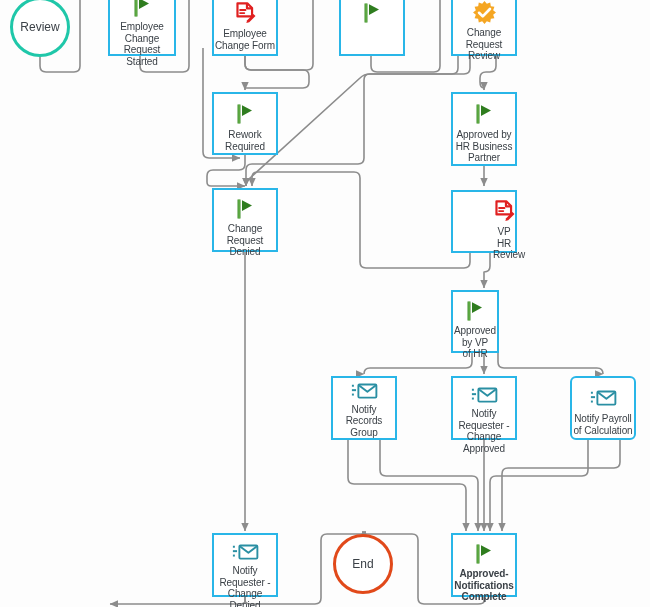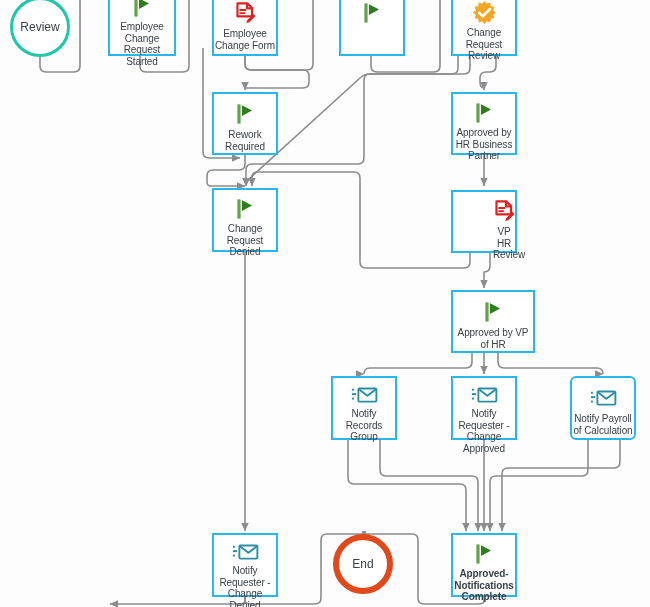--- a/index.html
+++ b/index.html
@@ -56,21 +56,21 @@
     border-radius: 50%;
     background: #ffffff;
     display: flex;
     align-items: center;
     justify-content: center;
     font-size: 12px;
     color: #3b4147;
     z-index: 6;
   }
   .terminal.start { border: 3px solid #1fc7a9; }
-  .terminal.end   { border: 6px solid #3b82f6; }
+  .terminal.end   { border: 3px solid #3b82f6; }
 </style>
 </head>
 <body>
 
 <div id="canvas-wrap">
 
   <svg class="edges" viewBox="0 0 650 607" xmlns="http://www.w3.org/2000/svg">
     <defs>
       <marker id="arrow" markerWidth="7" markerHeight="7" refX="5.2" refY="3" orient="auto" markerUnits="strokeWidth">
         <path d="M0,0.6 L5.4,3 L0,5.4 z" fill="#8c8c8c"></path>
@@ -154,21 +154,21 @@
         <div class="icon">
           <svg width="24" height="24" viewBox="0 0 24 24">
             <rect x="4.5" y="2.5" width="3" height="19" fill="#3f8f2a"></rect>
             <rect x="5.6" y="2.5" width="0.9" height="19" fill="#7ec45c"></rect>
             <path d="M9 3.2 L19 8.6 L9 14 Z" fill="#2f7d1f"></path>
           </svg>
         </div>
         <div class="label">Rework
 Required</div>
       </div>
-      <div class="node" style="left: 451px; top: 92px; width: 66px; height: 63px; border-color: rgb(41, 182, 232);">
+      <div class="node" style="left: 451px; top: 92px; width: 66px; height: 74px; border-color: rgb(41, 182, 232);">
         <div class="icon">
           <svg width="24" height="24" viewBox="0 0 24 24">
             <rect x="4.5" y="2.5" width="3" height="19" fill="#3f8f2a"></rect>
             <rect x="5.6" y="2.5" width="0.9" height="19" fill="#7ec45c"></rect>
             <path d="M9 3.2 L19 8.6 L9 14 Z" fill="#2f7d1f"></path>
           </svg>
         </div>
         <div class="label">Approved by
 HR Business
 Partner</div>
@@ -188,32 +188,32 @@
         <div class="icon">
           <svg width="25" height="25" viewBox="0 0 24 24">
             <path d="M4.3 2.2 h9.4 l4.6 4.6 v8.0 h-14 Z" fill="none" stroke="#e02020" stroke-width="2.1" stroke-linejoin="round"></path>
             <path d="M13.4 2.4 v4.6 h4.6" fill="none" stroke="#e02020" stroke-width="2.1" stroke-linejoin="round"></path>
             <path d="M6.8 8.6 h5.2 M6.8 11.6 h4.0" stroke="#e02020" stroke-width="1.8" stroke-linecap="round"></path>
             <path d="M19.6 12.4 l2.0 2.0 l-6.0 6.0 l-2.8 0.8 l0.8 -2.8 Z" fill="#e02020"></path>
           </svg>
         </div>
         <div class="label">VP HR Review</div>
       </div>
-      <div class="node" style="left: 451px; top: 290px; width: 84px; height: 63px; border-color: rgb(41, 182, 232);">
+      <div class="node" style="left: 451px; top: 290px; width: 48px; height: 63px; border-color: rgb(41, 182, 232);">
         <div class="icon">
           <svg width="24" height="24" viewBox="0 0 24 24">
             <rect x="4.5" y="2.5" width="3" height="19" fill="#3f8f2a"></rect>
             <rect x="5.6" y="2.5" width="0.9" height="19" fill="#7ec45c"></rect>
             <path d="M9 3.2 L19 8.6 L9 14 Z" fill="#2f7d1f"></path>
           </svg>
         </div>
         <div class="label">Approved by VP
 of HR</div>
       </div>
-      <div class="node" style="left: 331px; top: 376px; width: 66px; height: 64px; border-color: rgb(41, 182, 232);">
+      <div class="node" style="left: 331px; top: 376px; width: 66px; height: 64px; border-color: rgb(41, 182, 232); justify-content: flex-end;">
         <div class="icon">
           <svg width="27" height="21" viewBox="0 0 30 22">
             <rect x="1" y="3.5" width="2.2" height="2.2" fill="#2a8fa3"></rect>
             <rect x="1" y="8.4" width="4.6" height="2.2" fill="#2a8fa3"></rect>
             <rect x="1" y="13.3" width="2.2" height="2.2" fill="#2a8fa3"></rect>
             <rect x="8.2" y="3.2" width="20" height="14.6" rx="1.2" fill="none" stroke="#2a8fa3" stroke-width="2.1"></rect>
             <path d="M9.4 4.6 L18.2 11.4 L27 4.6" fill="none" stroke="#2a8fa3" stroke-width="2.1" stroke-linecap="round" stroke-linejoin="round"></path>
           </svg>
         </div>
         <div class="label">Notify Records

